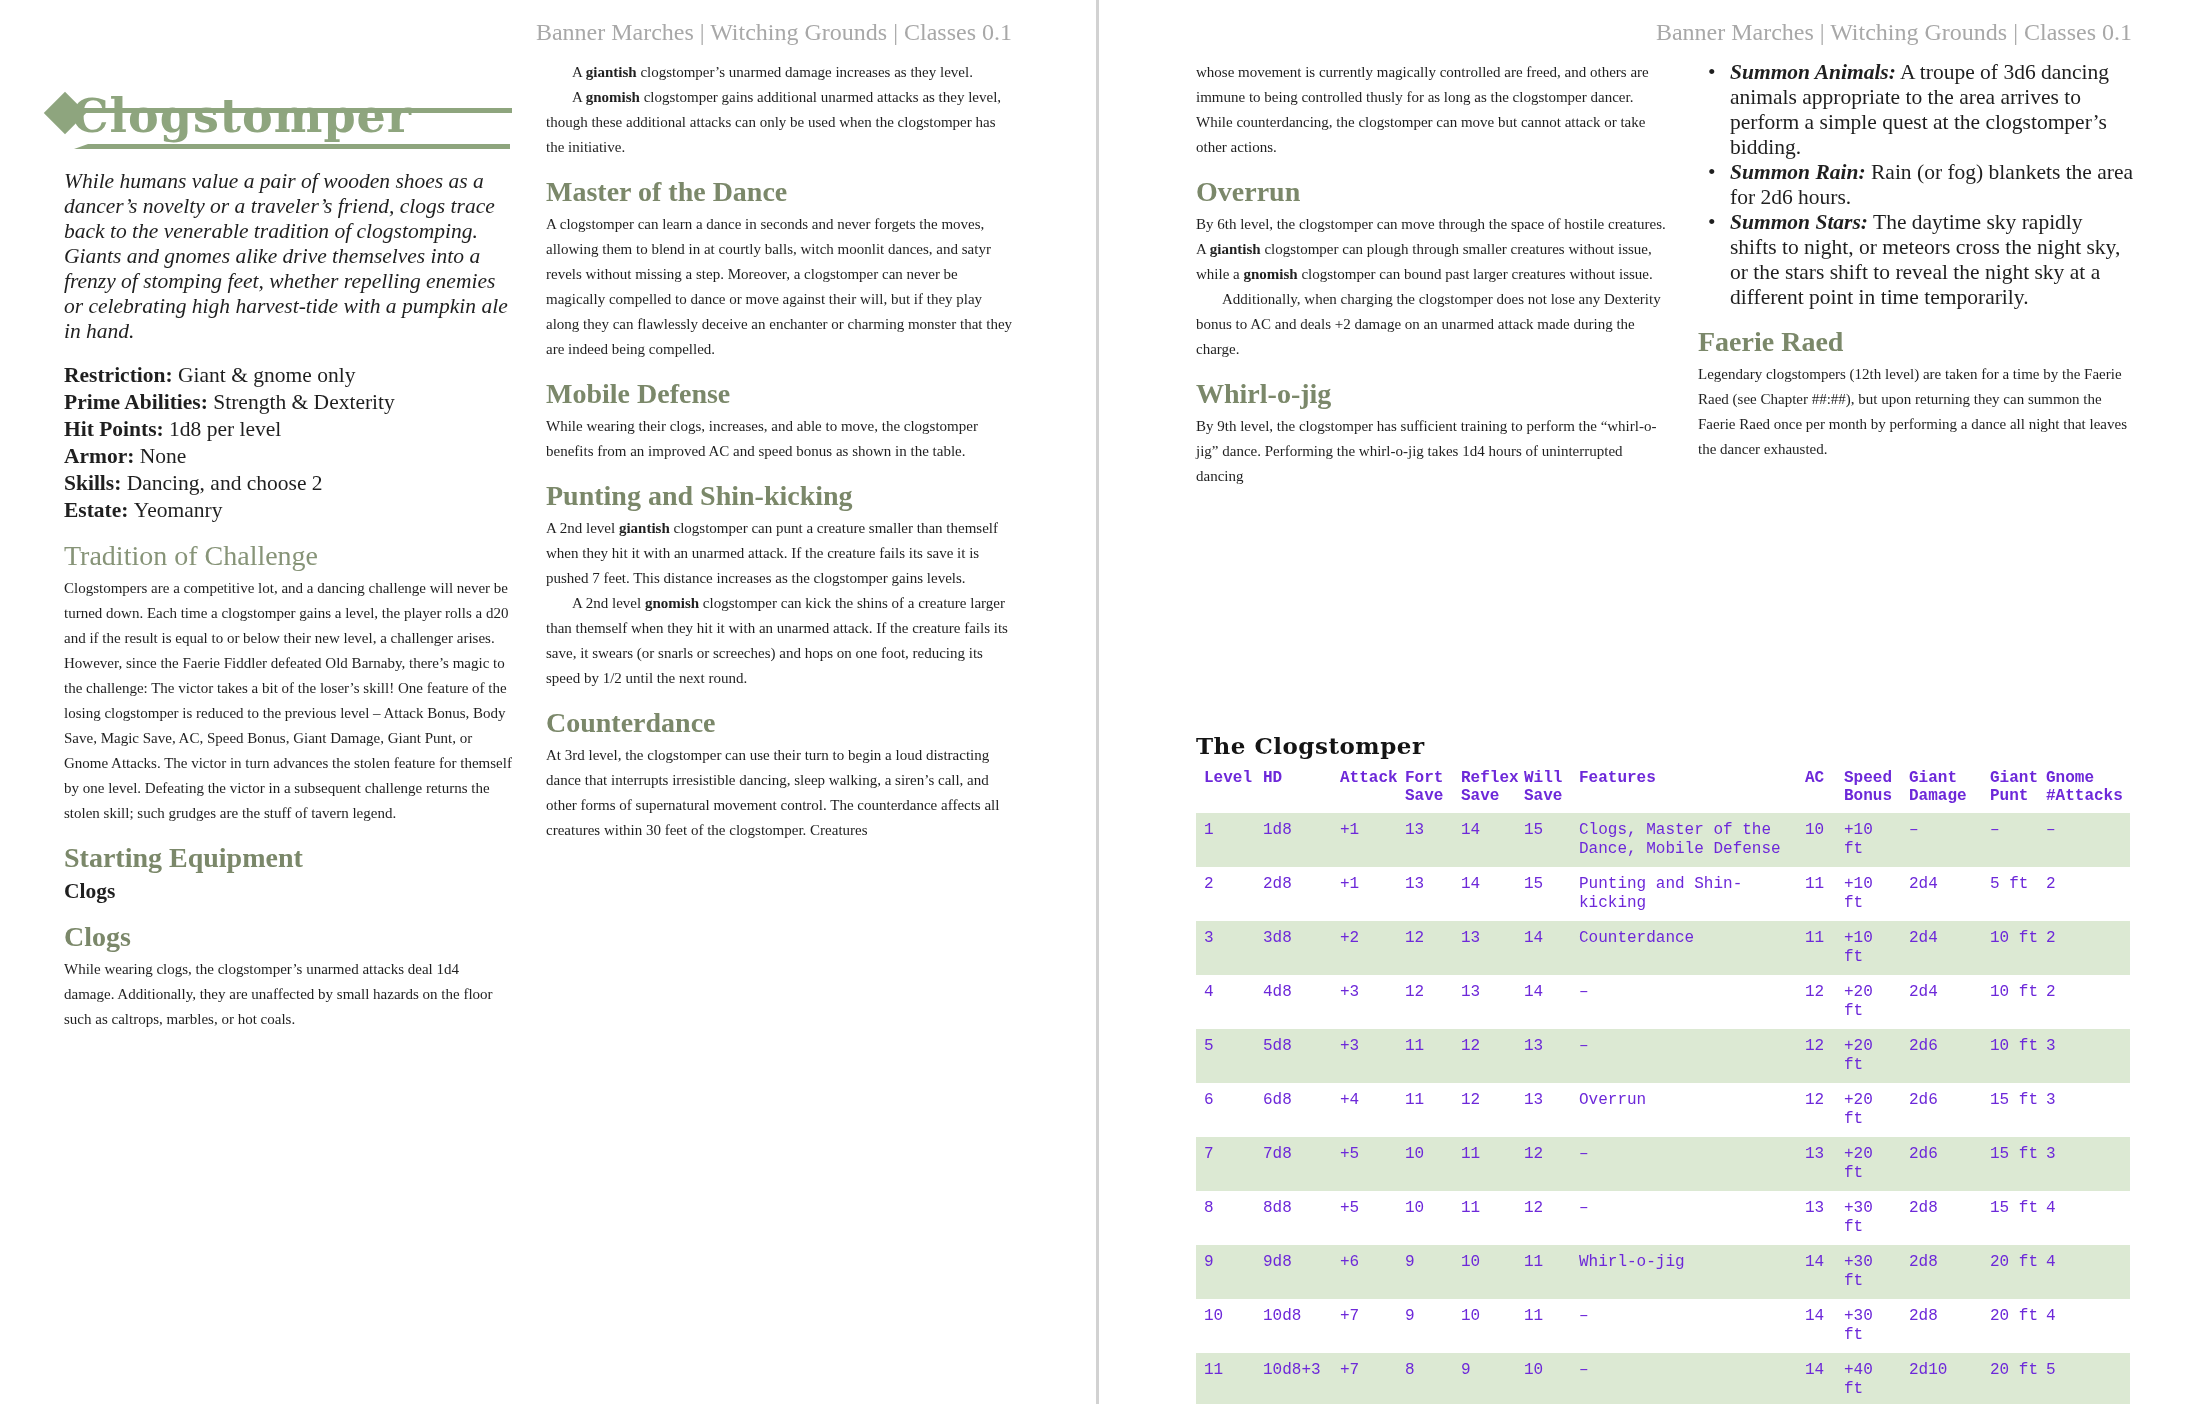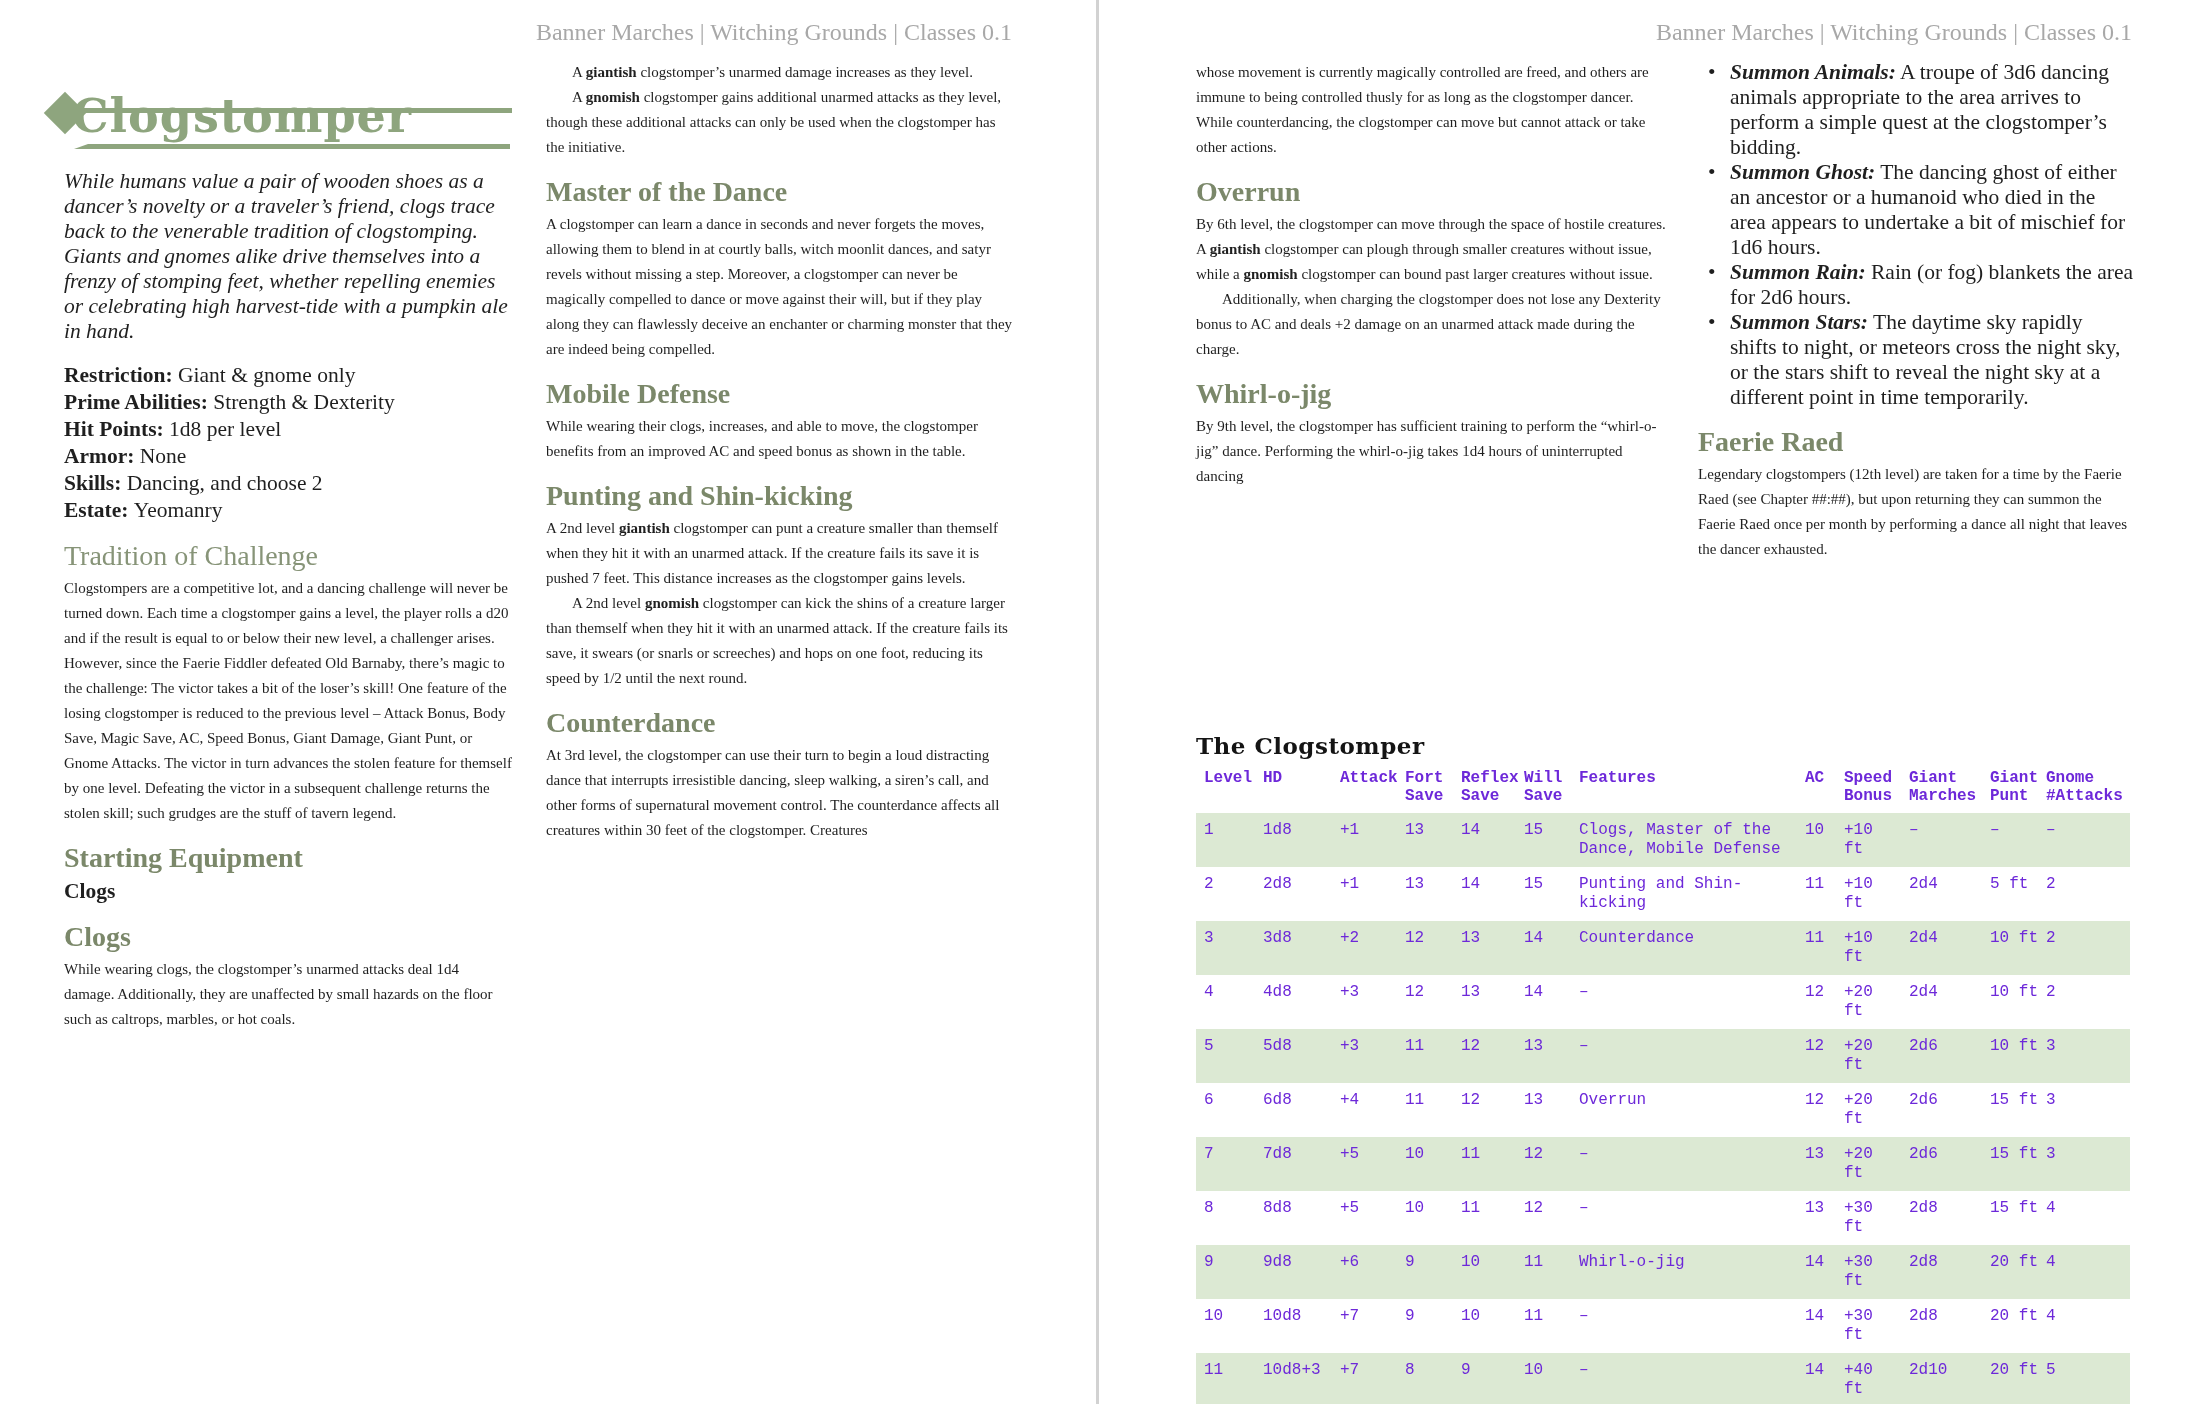--- a/index.html
+++ b/index.html
@@ -115,21 +115,20 @@
         <p class="body-p"><span>whose movement is currently magically controlled are freed, and others are immune to being controlled thusly for as long as the clogstomper dancer. While counterdancing, the clogstomper can move but cannot attack or take other actions.</span></p>
         <div class="sec-h">Overrun</div>
         <p class="body-p"><span>By 6th level, the clogstomper can move through the space of hostile creatures. A </span><span class="b">giantish</span><span> clogstomper can plough through smaller creatures without issue, while a </span><span class="b">gnomish</span><span> clogstomper can bound past larger creatures without issue.</span></p>
         <p class="body-p ind"><span>Additionally, when charging the clogstomper does not lose any Dexterity bonus to AC and deals +2 damage on an unarmed attack made during the charge.</span></p>
         <div class="sec-h">Whirl-o-jig</div>
         <p class="body-p"><span>By 9th level, the clogstomper has sufficient training to perform the “whirl-o-jig” dance. Performing the whirl-o-jig takes 1d4 hours of uninterrupted dancing</span></p>
       </div>
     <div class="col col-r2">
         <ul class="effects">
           <li><span class="bi">Summon Animals:</span><span> A troupe of 3d6 dancing animals appropriate to the area arrives to perform a simple quest at the clogstomper’s bidding.</span></li>
-          <li><span class="bi">Summon Ghost:</span><span> The dancing ghost of either an ancestor or a humanoid who died in the area appears to undertake a bit of mischief for 1d6 hours.</span></li>
           <li><span class="bi">Summon Rain:</span><span> Rain (or fog) blankets the area for 2d6 hours.</span></li>
           <li><span class="bi">Summon Stars:</span><span> The daytime sky rapidly shifts to night, or meteors cross the night sky, or the stars shift to reveal the night sky at a different point in time temporarily.</span></li>
         </ul>
         <div class="sec-h">Faerie Raed</div>
         <p class="body-p"><span>Legendary clogstompers (12th level) are taken for a time by the Faerie Raed (see Chapter ##:##), but upon returning they can summon the Faerie Raed once per month by performing a dance all night that leaves the dancer exhausted.</span></p>
       </div>
 
     <div id="class-table-wrap">
       <div class="tbl-title">The Clogstomper</div>
       <table class="level-table">
@@ -151,21 +150,21 @@
           <tr>
             <th>Level</th>
             <th>HD</th>
             <th>Attack</th>
             <th>Fort Save</th>
             <th>Reflex Save</th>
             <th>Will Save</th>
             <th>Features</th>
             <th>AC</th>
             <th>Speed Bonus</th>
-            <th>Giant Marches</th>
+            <th>Giant Damage</th>
             <th>Giant Punt</th>
             <th>Gnome #Attacks</th>
           </tr>
         </thead>
         <tbody>
             <tr>
               <td>1</td>
               <td>1d8</td>
               <td>+1</td>
               <td>13</td>

